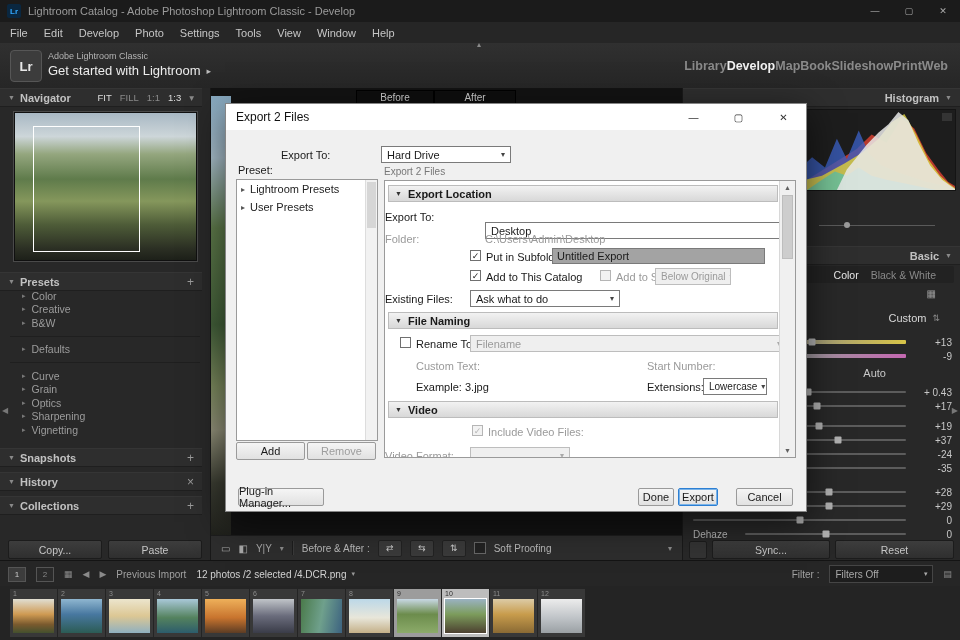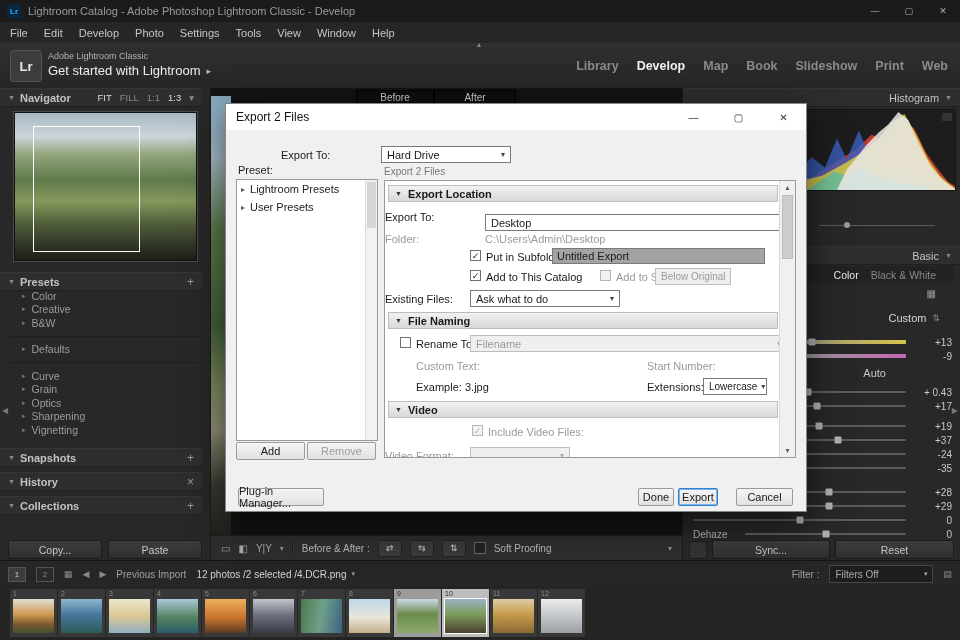--- a/index.html
+++ b/index.html
@@ -13,21 +13,21 @@
   
   .menubar{position:absolute;top:22px;left:0;right:0;height:21px;background:#262626;display:flex;align-items:center;gap:16px;padding-left:10px;border-bottom:1px solid #1a1a1a}
   .menubar span{font-size:11px;color:#c6c6c6}
   .topcollapse{position:absolute;top:40px;left:477px;font-size:8px;color:#8a8a8a;z-index:3}
   
   .header{position:absolute;top:43px;left:0;right:0;height:45px;background:linear-gradient(#303030,#262626)}
   .brand{position:absolute;left:10px;top:7px;width:30px;height:30px;background:#3c3c3c;border:1px solid #565656;border-radius:4px;color:#e8e8e8;font-weight:bold;font-size:13px;display:flex;align-items:center;justify-content:center}
   .id1{position:absolute;left:48px;top:8px;font-size:9px;color:#b4b4b4}
   .id2{position:absolute;left:48px;top:20px;font-size:13px;color:#ececec;display:flex;gap:6px;align-items:center}
   .id2 .arr{font-size:9px;color:#bbb}
-  .modules{position:absolute;right:12px;top:0;height:45px;display:flex;align-items:center;gap:18px}
+  .modules{position:absolute;right:12px;top:0;height:45px;display:flex;align-items:center;gap:0}
   .modules span{font-size:12.5px;font-weight:bold;color:#8a8a8a}
   .modules span.active{color:#f2f2f2}
   
   .main{position:absolute;top:88px;left:0;right:0;height:472px}
   .left-panel{position:absolute;left:0;top:0;width:210px;height:472px;background:#282828;border-right:1px solid #191919}
   .right-panel{position:absolute;right:0;top:0;width:277px;height:472px;background:#282828;border-left:1px solid #191919}
   .center{position:absolute;left:211px;right:278px;top:0;height:472px;background:#131313}
   .phead{position:absolute;left:0;right:8px;height:17px;display:flex;align-items:center;padding:0 8px;font-size:11px;color:#c2c2c2;background:#2e2e2e;border-bottom:1px solid #1f1f1f;border-top:1px solid #353535}
   .phead .tri{font-size:7px;color:#8a8a8a;margin-right:5px}
   .phead .t{font-weight:bold}
@@ -47,21 +47,21 @@
   .sliver{position:absolute;left:0;top:8px;width:20px;height:440px}
   .ctoolbar{position:absolute;left:0;right:0;bottom:0;height:24px;background:#2d2d2d;border-top:1px solid #1d1d1d;display:flex;align-items:center;gap:8px;padding:0 10px;font-size:10px;color:#b8b8b8}
   .ticon{color:#a8a8a8;font-size:10px}
   .tdd{color:#8a8a8a;font-size:8px}
   .tdiv{width:1px;height:14px;background:#1d1d1d;border-right:1px solid #3a3a3a}
   .tbtn{width:22px;height:15px;background:#3a3a3a;border:1px solid #222;border-radius:2px;display:flex;align-items:center;justify-content:center;font-size:9px;color:#ccc}
   .scb{width:10px;height:10px;border:1px solid #666;background:#222}
   .faright{margin-left:auto}
   
   .rhead{position:absolute;left:0;right:0;height:17px;display:flex;align-items:center;justify-content:flex-end;gap:6px;padding-right:8px;background:#2e2e2e;border-bottom:1px solid #1f1f1f;border-top:1px solid #353535;font-size:11px;color:#c2c2c2}
-  .rhead .t{font-weight:normal}
+  .rhead .t{font-weight:bold}
   .rhead .tri{font-size:7px;color:#8a8a8a}
   .histwrap{position:absolute;left:4px;top:21px;right:4px;height:80px;background:#1d1d1d;border:1px solid #141414}
   .clipbox{position:absolute;top:3px;width:10px;height:8px;background:#343434}
   .zoomline{position:absolute;top:137px;left:49%;width:42%;height:1px;background:#5a5a5a}
   .zoomdot{position:absolute;left:22%;top:-3px;width:6px;height:6px;background:#9a9a9a;border-radius:50%}
   .cbw{position:absolute;top:178px;left:6px;right:6px;height:17px;background:#222;border-radius:2px;display:flex;align-items:center;justify-content:flex-end;gap:12px;padding-right:18px;font-size:10.5px}
   .cbw .on{color:#e8e8e8}.cbw .off{color:#8a8a8a}
   .gridrow{position:absolute;top:200px;right:24px;color:#9a9a9a;font-size:10px}
   .customrow{position:absolute;top:224px;right:20px;display:flex;gap:6px;align-items:center;font-size:11px;color:#d8d8d8}
   .customrow .pt{color:#8a8a8a;font-size:9px}
@@ -502,21 +502,21 @@
 
     <span class="dlab" style="left:158px;top:62px;font-size:10px;color:#777">Export 2 Files</span>
 
     <div class="setwrap">
 
       <div class="sechead" style="top:4px">
         <span class="tri">▼</span>
         <span>Export Location</span>
       </div>
       <span class="dlab ra" style="left:0;top:30px;width:95px">Export To:</span>
-      <div class="dsel" style="left:100px;top:33px;width:318px">
+      <div class="dsel" style="left:100px;top:41px;width:318px">
         <span>Desktop</span>
         <span class="dd">▾</span>
       </div>
       <span class="dlab ra gray" style="left:0;top:52px;width:95px">Folder:</span>
       <span class="dlab gray" style="left:100px;top:52px">C:\Users\Admin\Desktop</span>
       <span class="dcb" style="left:85px;top:69px">✓</span>
       <span class="dlab" style="left:101px;top:70px">Put in Subfolder:</span>
       <div class="dinput" style="left:167px;top:67px;width:213px">
         <span>Untitled Export</span>
       </div>

